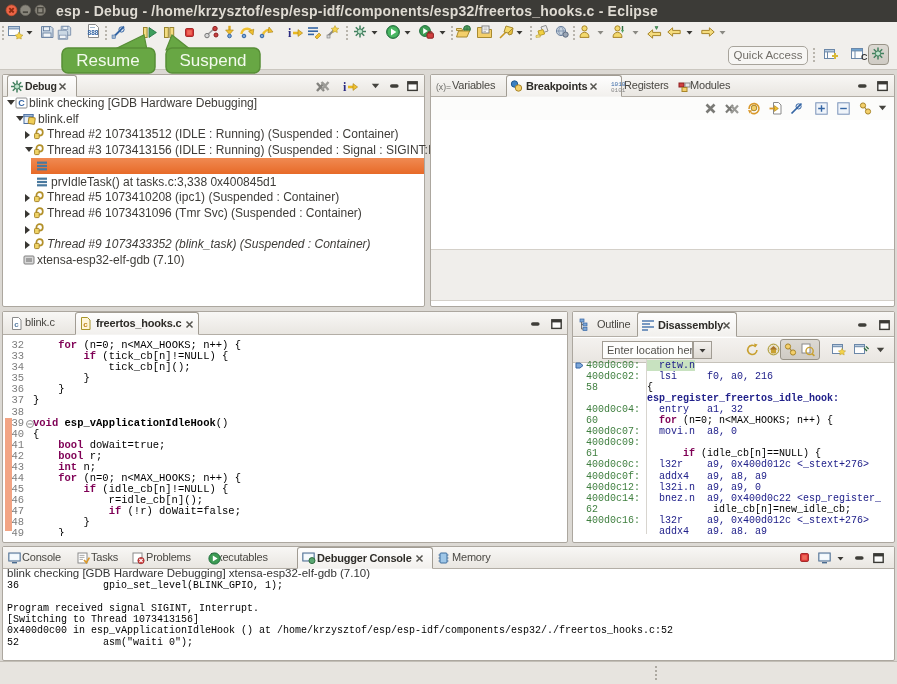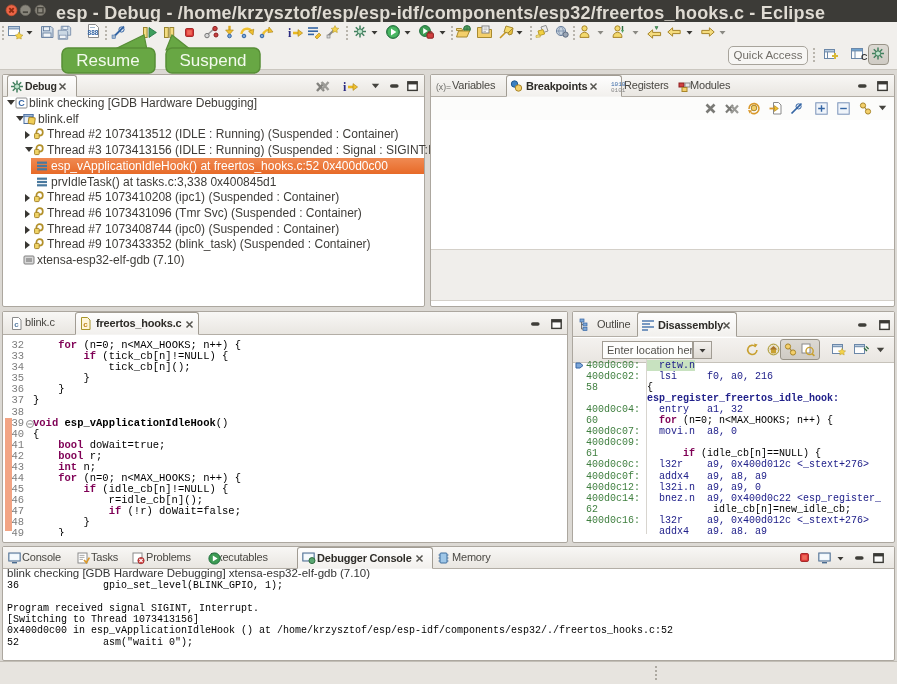--- a/index.html
+++ b/index.html
@@ -1,19 +1,19 @@
 <!DOCTYPE html>
 <html><head>
 <meta charset="utf-8">
 <style>
 * { margin:0; padding:0; box-sizing:border-box; }
 html,body { width:897px; height:684px; overflow:hidden; font-family:"Liberation Sans", sans-serif; }
 body { background:#DCD9D4; position:relative; }
 #titlebar { position:absolute; left:0; top:0; width:897px; height:22px; background:#3C3B37; }
-#titlebar .ttl { position:absolute; left:56px; top:3px; font-size:18px; font-weight:bold; color:#DFDBD3; letter-spacing:0.2px; }
+#titlebar .ttl { position:absolute; left:56px; top:3px; font-size:14px; font-weight:bold; color:#DFDBD3; letter-spacing:0.2px; }
 #toolbar { position:absolute; left:0; top:22px; width:897px; height:48px; background:#F1EFEC; border-bottom:1px solid #CBC7C0; }
 #qa { position:absolute; left:728px; top:24px; width:80px; height:19px; border:1px solid #A8A49C; border-radius:5px; background:#F7F6F4; color:#716E68; font-size:11.5px; text-align:center; line-height:17px; }
 .panel { position:absolute; background:#FFFFFF; border:1px solid #ACA79F; border-radius:2px; }
 .phead { position:absolute; left:0; top:0; right:0; height:22px; background:linear-gradient(#F8F7F5,#E9E6E1); border-bottom:1px solid #B3AEA6; }
 .tab { position:absolute; top:0; height:22px; font-size:11px; color:#4A4843; white-space:nowrap; letter-spacing:-0.2px; }
 .tab.active { background:linear-gradient(#FEFEFE,#F2F0ED); border:1px solid #A19C93; border-bottom:1px solid #F5F4F2; border-radius:3px 3px 0 0; font-weight:bold; color:#2E2C28; }
 .tabtxt { position:absolute; top:4px; }
 .tree { font-size:12px; color:#3E3C38; }
 .trow { position:absolute; left:0; width:100%; height:16px; white-space:nowrap; }
 .trow .txt { position:absolute; top:1px; }
@@ -343,21 +343,20 @@
           </svg></span>
         <span class="txt" style="left:44px;">Thread #3 1073413156 (IDLE : Running) (Suspended : Signal : SIGINT:Interrup</span>
       </div>
       <div class="trow" style="top:82.8px;color:#fff;">
         <div style="position:absolute;left:28px;right:0;top:0;bottom:0;background:linear-gradient(#F08A52,#E76A28);"></div>
         <span style="position:absolute; left:33px; top:2px;"><svg width="13" height="12">
             <rect x="1" y="1.6" width="10" height="2.2" fill="#49799E"></rect>
             <rect x="1" y="4.9" width="10" height="2.2" fill="#49799E"></rect>
             <rect x="1" y="8.2" width="10" height="2.2" fill="#49799E"></rect>
           </svg></span>
-        <span class="txt" style="left:48px;">esp_vApplicationIdleHook() at freertos_hooks.c:52 0x400d0c00</span>
       </div>
       <div class="trow" style="top:98.5px;">
         <span style="position:absolute; left:33px; top:2px;"><svg width="13" height="12">
             <rect x="1" y="1.6" width="10" height="2.2" fill="#49799E"></rect>
             <rect x="1" y="4.9" width="10" height="2.2" fill="#49799E"></rect>
             <rect x="1" y="8.2" width="10" height="2.2" fill="#49799E"></rect>
           </svg></span>
         <span class="txt" style="left:48px;">prvIdleTask() at tasks.c:3,338 0x400845d1</span>
       </div>
       <div class="trow" style="top:114.19999999999999px;">
@@ -375,23 +374,22 @@
             <rect x="2.6" y="5.4" width="4.6" height="5.2" rx="0.8" fill="#F0D468" stroke="#A8862A"></rect>
           </svg></span>
         <span class="txt" style="left:44px;">Thread #6 1073431096 (Tmr Svc) (Suspended : Container)</span>
       </div>
       <div class="trow" style="top:145.6px;">
         <div class="caret closed" style="left:22px;"></div>
         <span style="position:absolute; left:29px; top:2px;"><svg width="13" height="12">
             <circle cx="7.6" cy="4.4" r="3.2" fill="none" stroke="#B29029" stroke-width="1.7"></circle>
             <rect x="2.6" y="5.4" width="4.6" height="5.2" rx="0.8" fill="#F0D468" stroke="#A8862A"></rect>
           </svg></span>
-        <span class="txt" style="left:44px;">Thread #7 1073408744 (ipc0) (Suspended : Container)</span>
-      </div>
-      <div class="trow" style="top:161.29999999999998px;">
+      </div>
+      <div class="trow" style="top:161.29999999999998px;font-style:italic;">
         <div class="caret closed" style="left:22px;"></div>
         <span style="position:absolute; left:29px; top:2px;"><svg width="13" height="12">
             <circle cx="7.6" cy="4.4" r="3.2" fill="none" stroke="#B29029" stroke-width="1.7"></circle>
             <rect x="2.6" y="5.4" width="4.6" height="5.2" rx="0.8" fill="#F0D468" stroke="#A8862A"></rect>
           </svg></span>
         <span class="txt" style="left:44px;">Thread #9 1073433352 (blink_task) (Suspended : Container)</span>
       </div>
       <div class="trow" style="top:177px;">
         <span style="position:absolute; left:20px; top:2px;"><svg width="13" height="12">
             <rect x="1" y="2" width="10" height="8" rx="1" fill="#D8D8D8" stroke="#808080"></rect>

